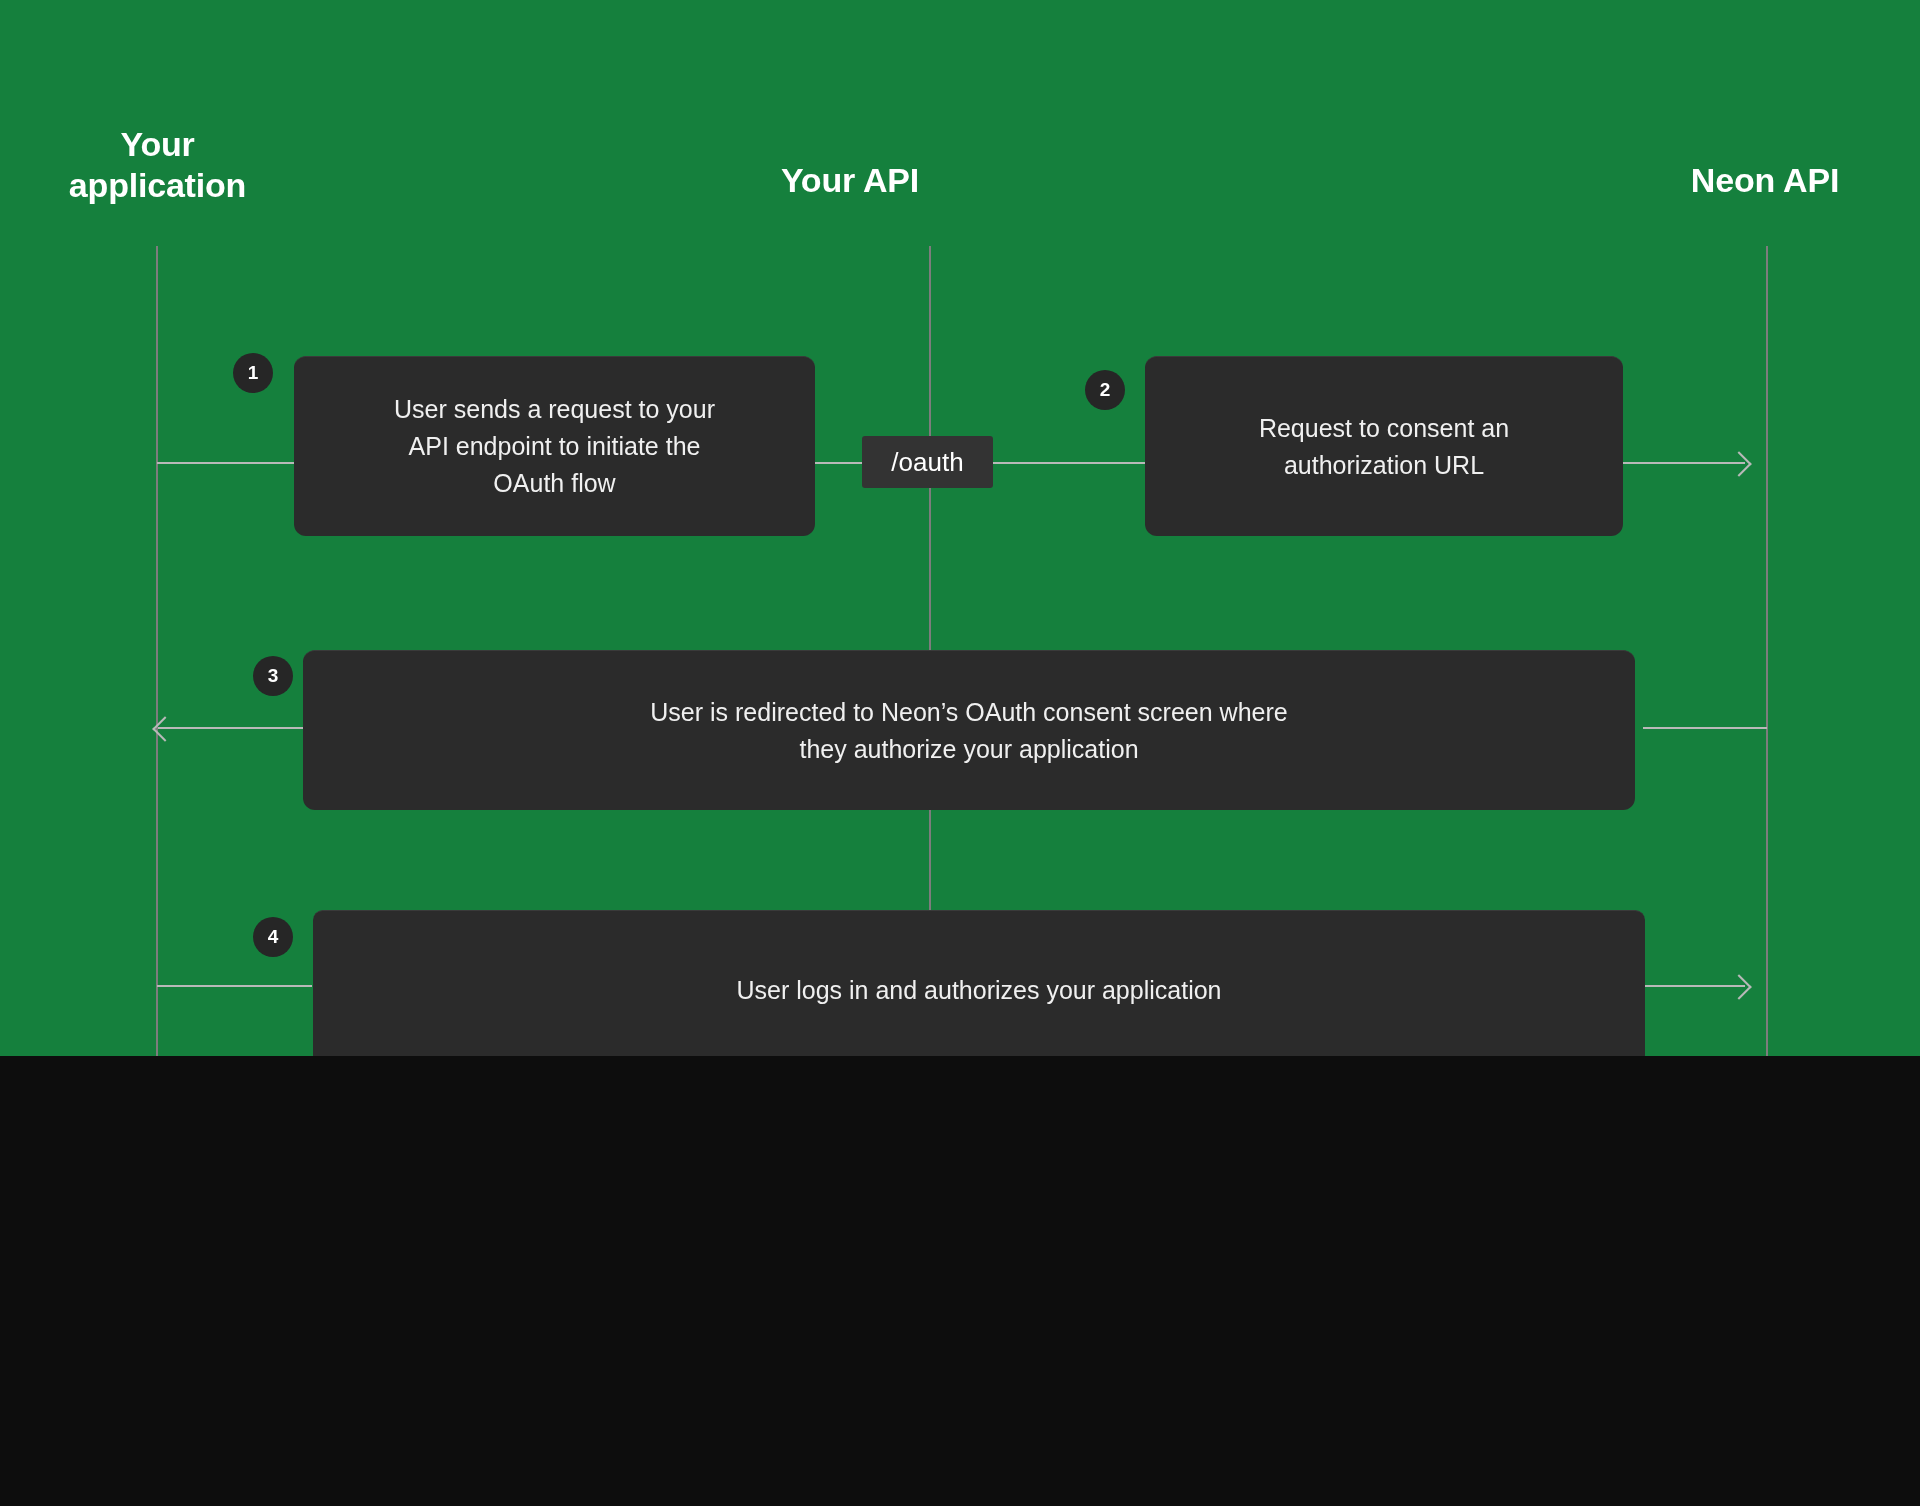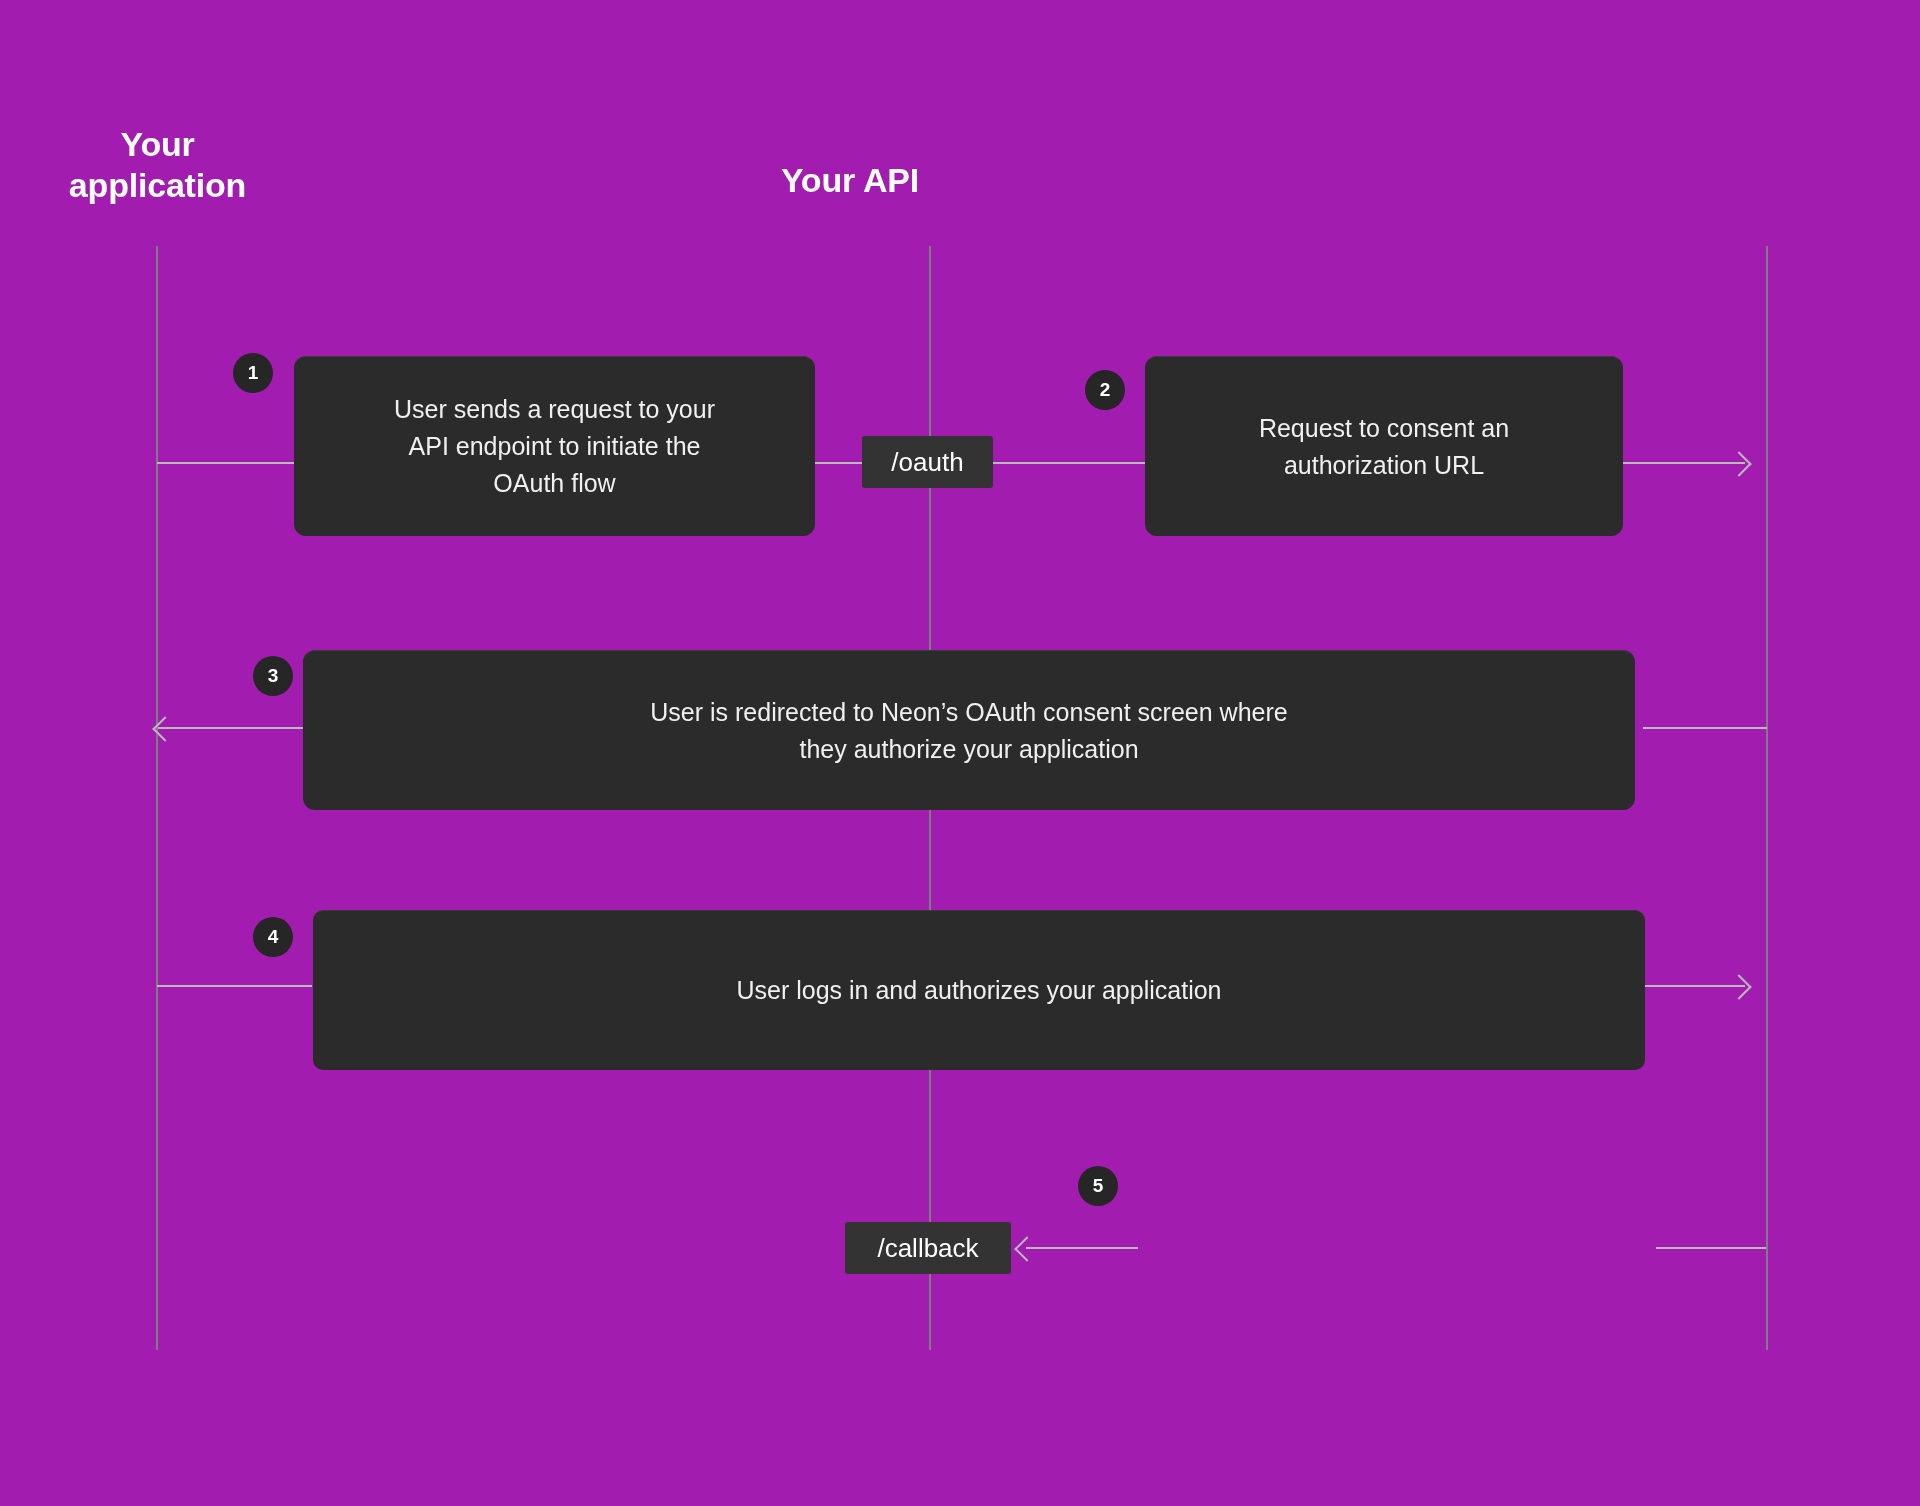--- a/index.html
+++ b/index.html
@@ -3,22 +3,22 @@
 <meta charset="utf-8">
 <style>
   html, body {
     margin: 0;
     padding: 0;
     background: #0d0d0d;
   }
   #canvas {
     position: relative;
     width: 1920px;
-    height: 1506px;
-    background: #a21caf;
+    height: 1056px;
+    background: #15803d;
     overflow: hidden;
     font-family: "Liberation Sans", sans-serif;
     color: #ffffff;
   }
 
   
   .lane-title {
     position: absolute;
     font-size: 34px;
     font-weight: 700;
@@ -114,20 +114,21 @@
   }
 </style>
 </head>
 <body>
 
 <div id="canvas">
 
   <div class="lane-title l0">Your
 application</div>
   <div class="lane-title l1">Your API</div>
+  <div class="lane-title l2">Neon API</div>
 
   <div class="lifeline l0"></div>
   <div class="lifeline l1"></div>
   <div class="lifeline l2"></div>
 
   <div class="conn" style="left:157px; top:462px; width:140px;"></div>
   <div class="conn" style="left:812px; top:462px; width:62px;"></div>
   <div class="arrowhead right" style="left:858px; top:455px;"></div>
 
   <div class="badge" style="left:233px; top:353px;">1</div>

